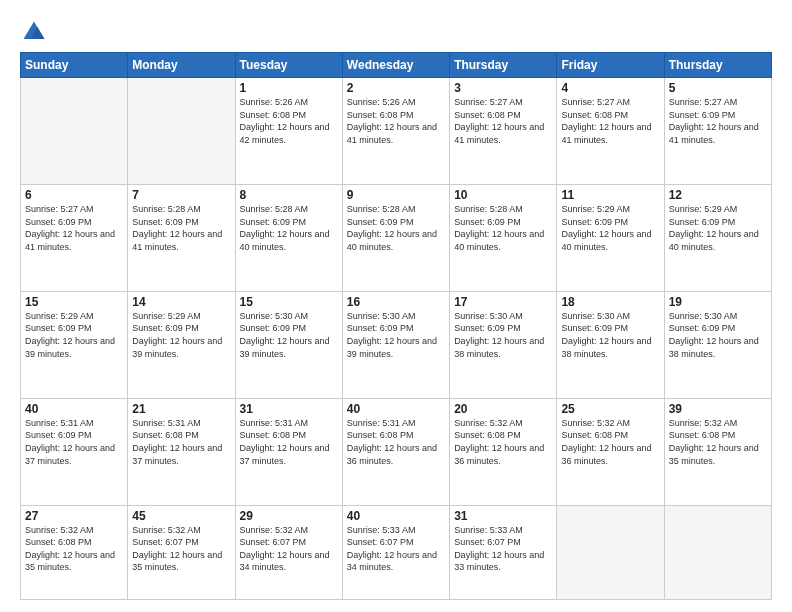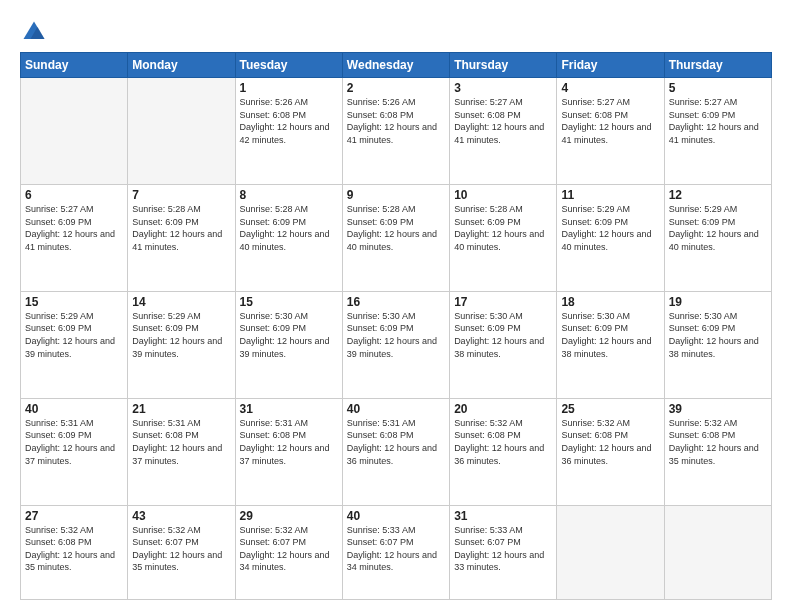--- a/index.html
+++ b/index.html
@@ -307,21 +307,21 @@
           </td>
         </tr>
         <tr class="last-row">
           <td>
             <span class="day-num">27</span>
             <div class="day-info" style="white-space: pre-line;">Sunrise: 5:32 AM
 Sunset: 6:08 PM
 Daylight: 12 hours and 35 minutes.</div>
           </td>
           <td>
-            <span class="day-num">43</span>
+            <span class="day-num">45</span>
             <div class="day-info" style="white-space: pre-line;">Sunrise: 5:32 AM
 Sunset: 6:07 PM
 Daylight: 12 hours and 35 minutes.</div>
           </td>
           <td>
             <span class="day-num">29</span>
             <div class="day-info" style="white-space: pre-line;">Sunrise: 5:32 AM
 Sunset: 6:07 PM
 Daylight: 12 hours and 34 minutes.</div>
           </td>

